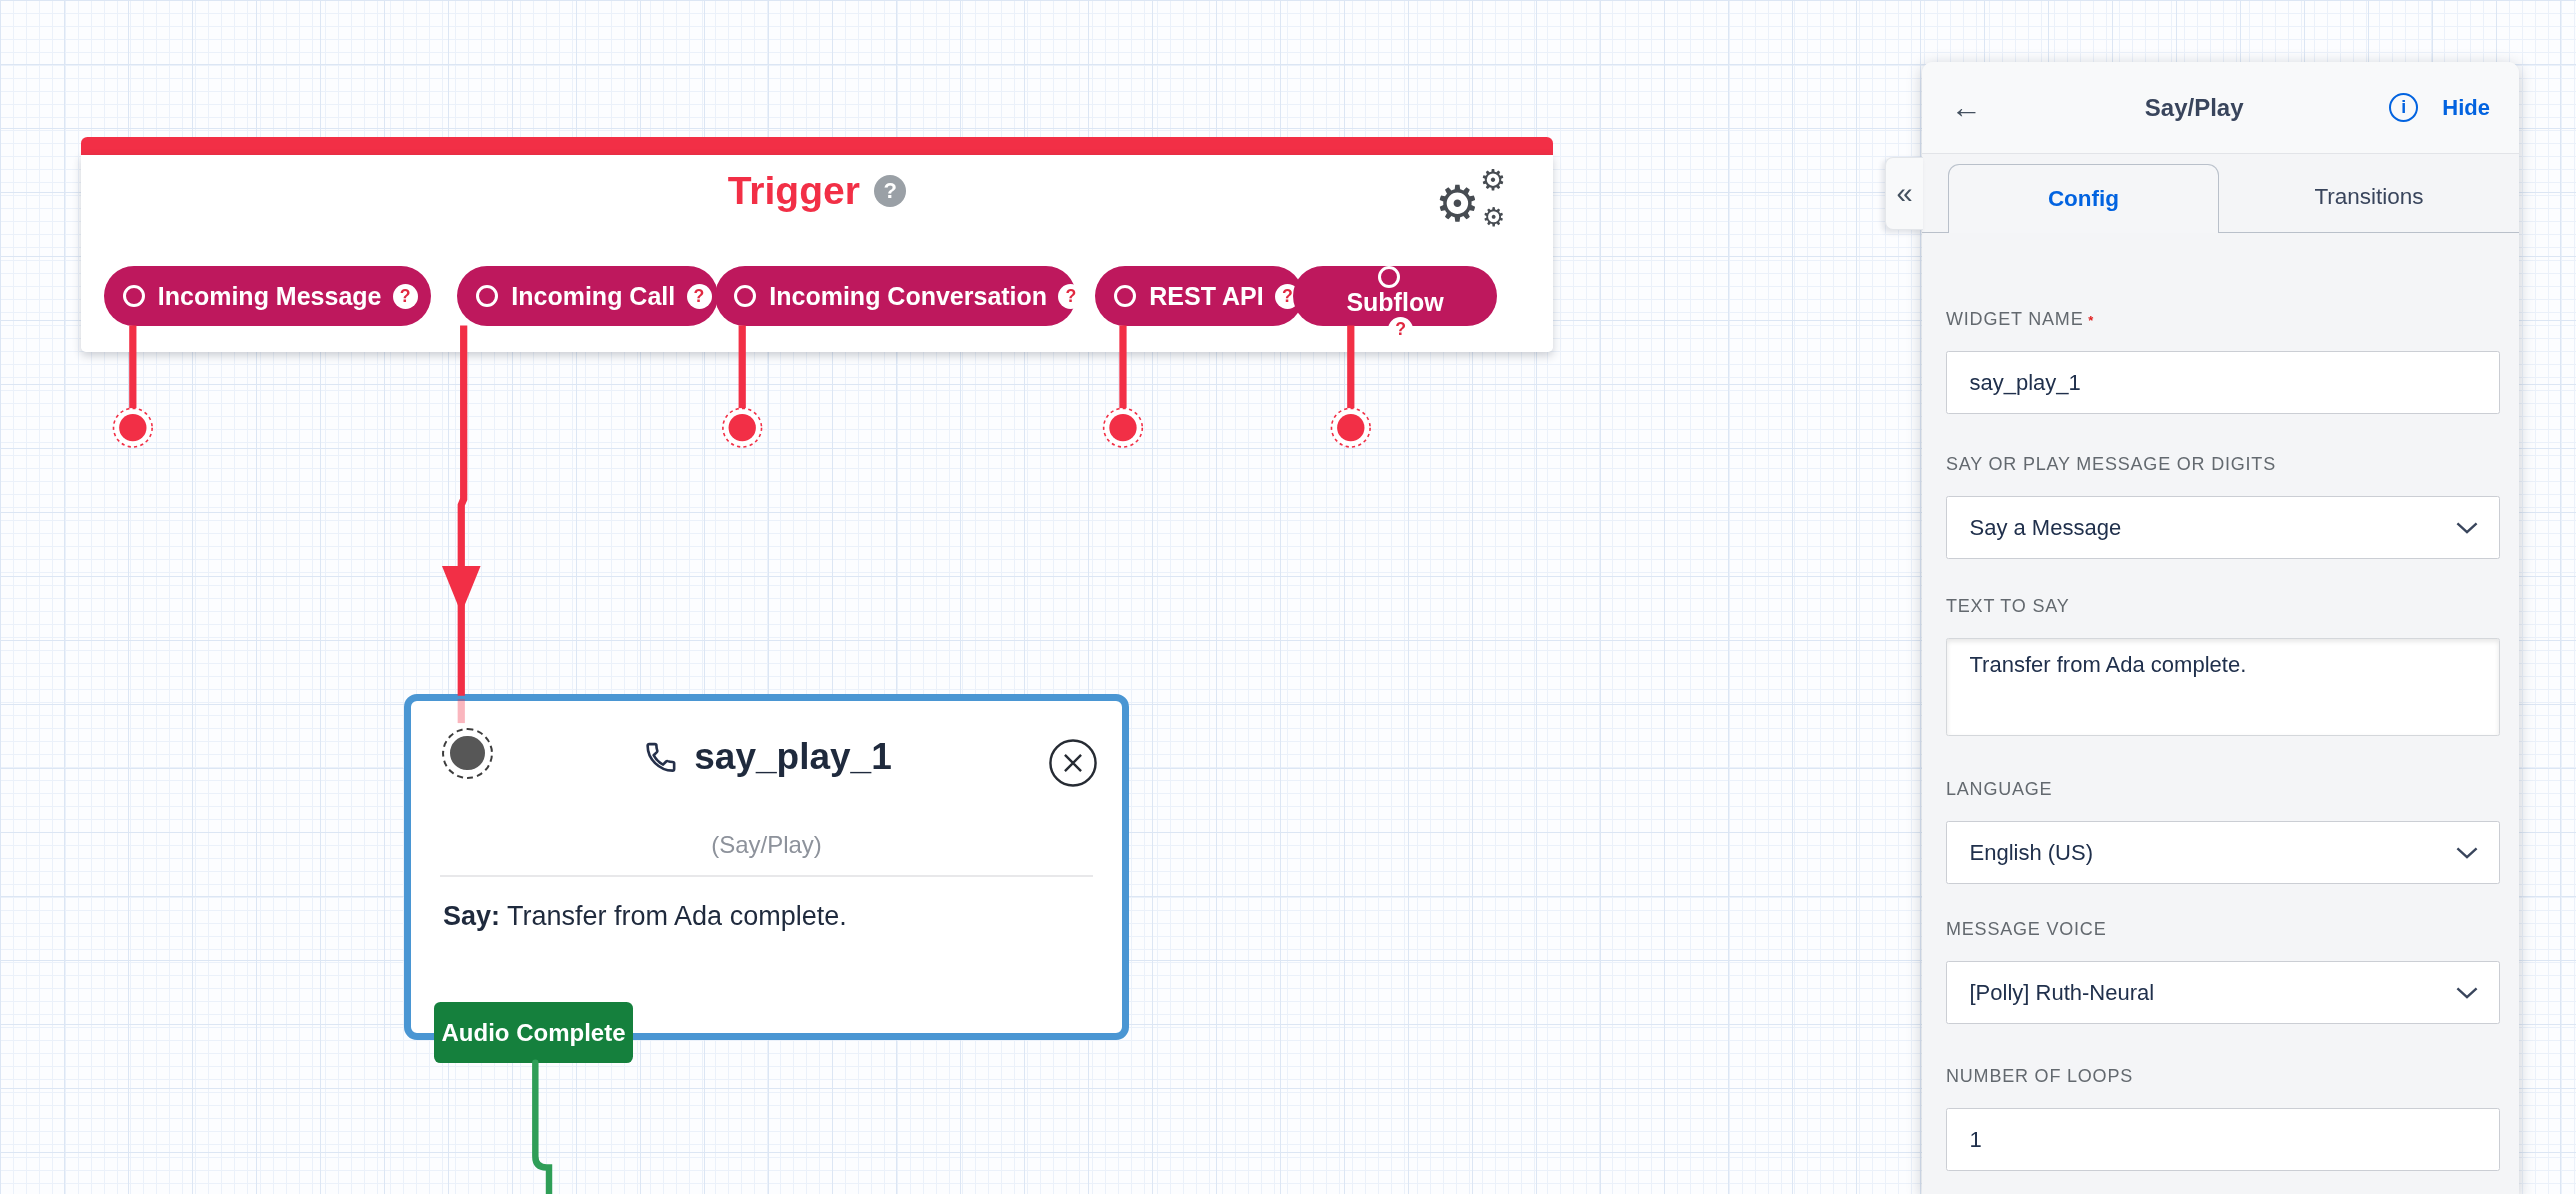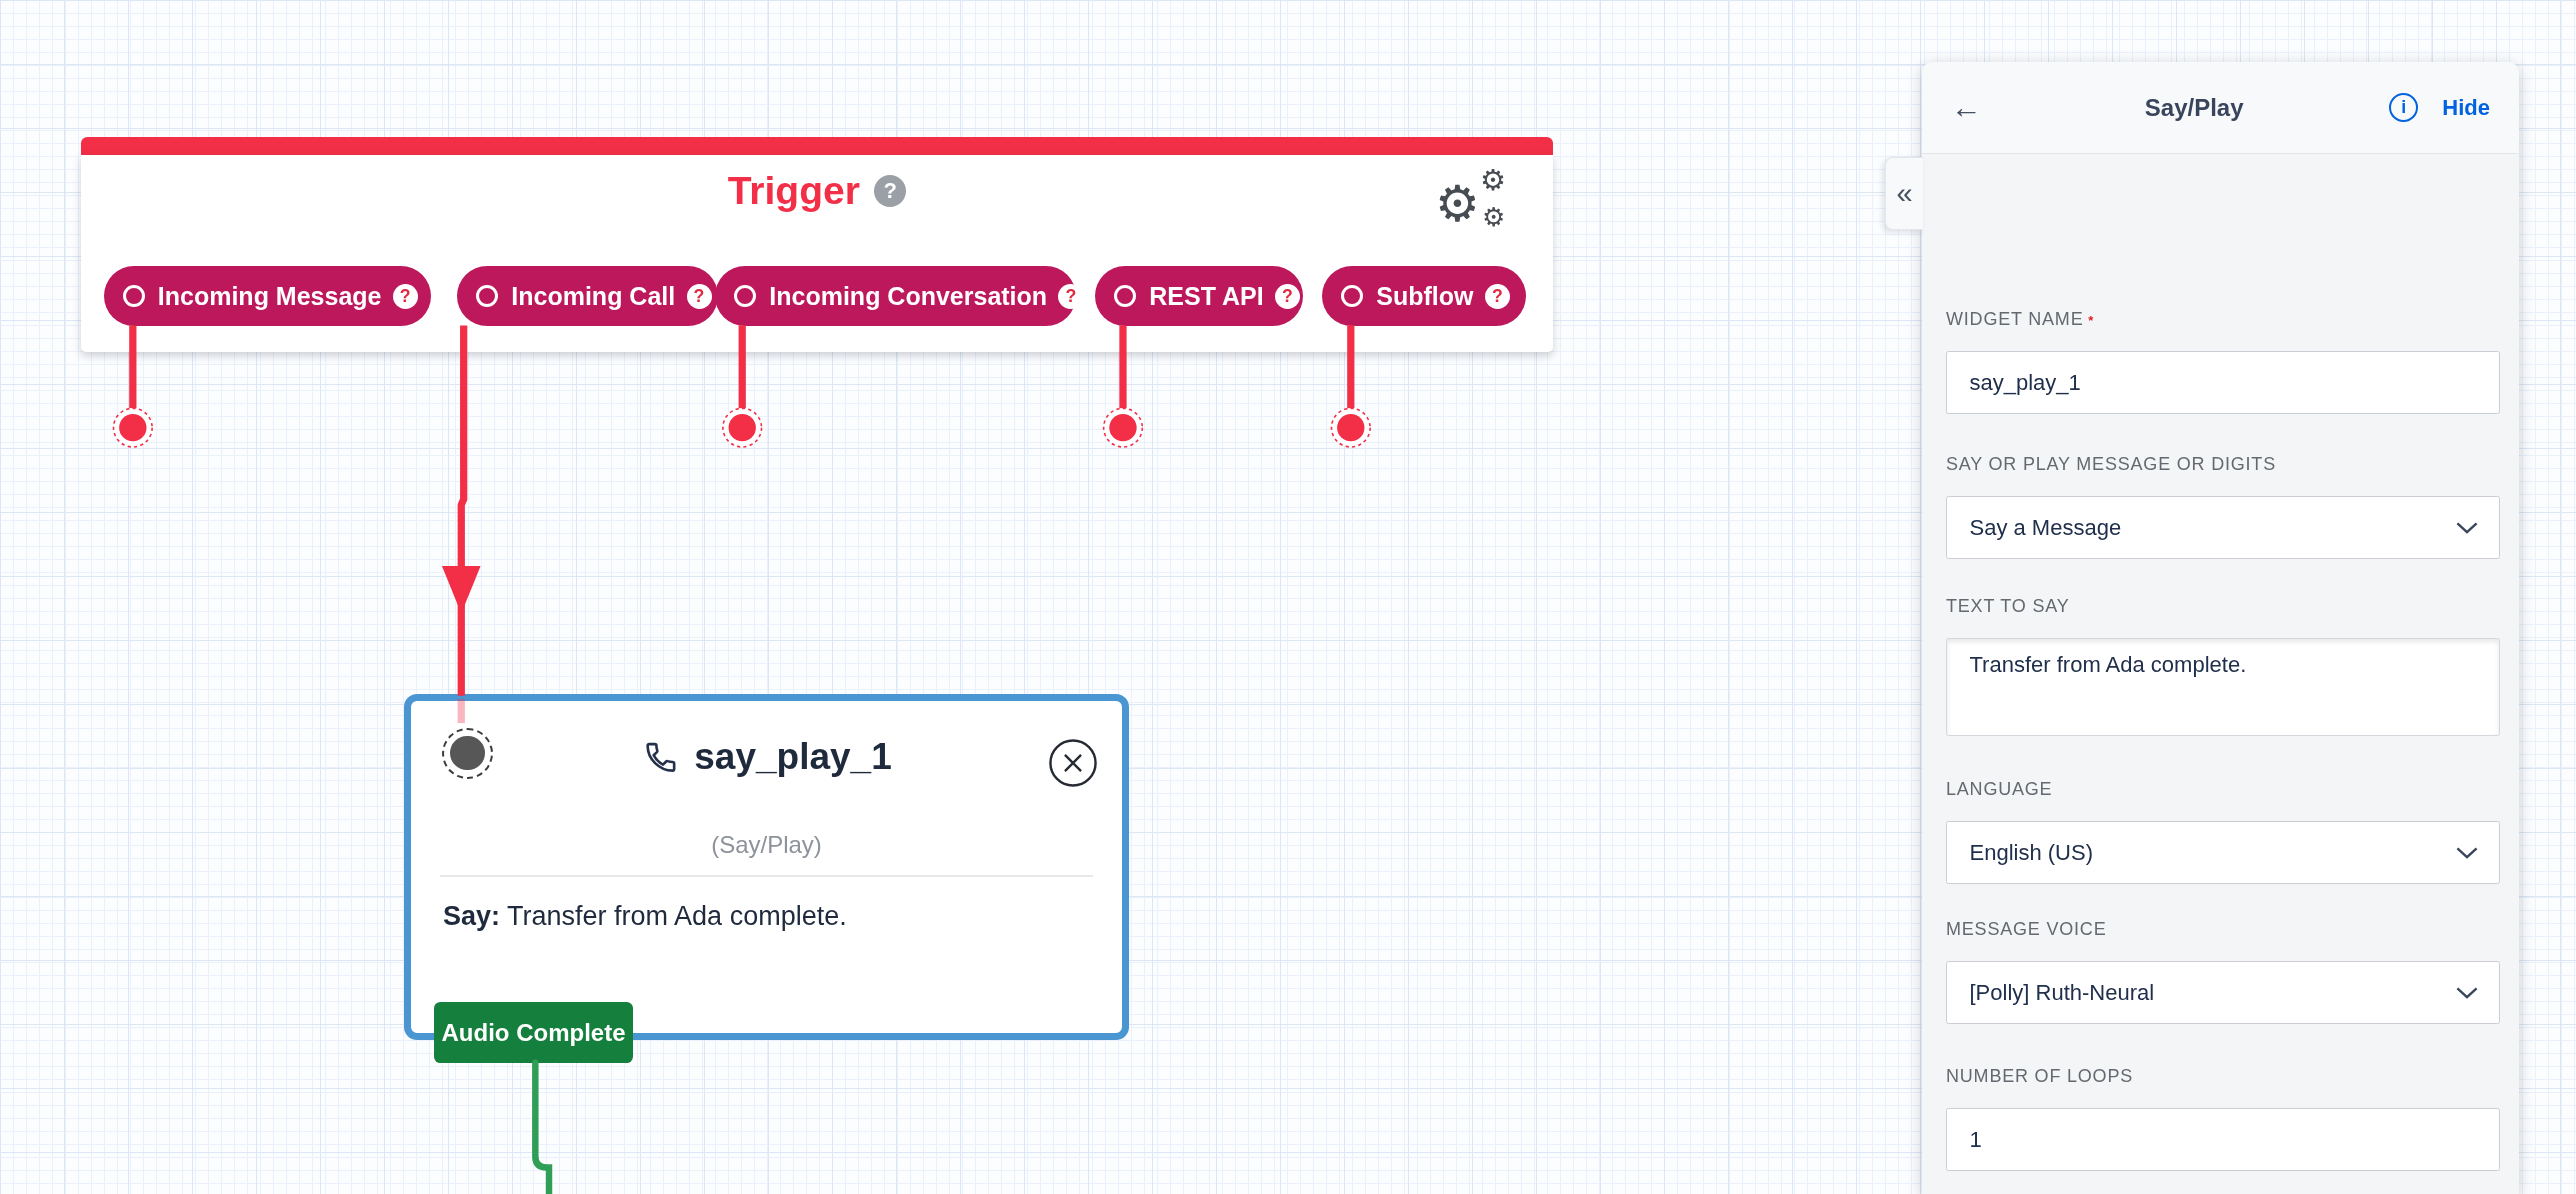--- a/index.html
+++ b/index.html
@@ -33,21 +33,21 @@
   .pill{position:absolute;top:129px;height:60px;border-radius:30px;background:#be185d;color:#fff;
     display:flex;align-items:center;padding:0 19.3px;box-sizing:border-box;}
   .pill-circle{width:22px;height:22px;border:3.2px solid #fff;border-radius:50%;flex:none;margin-right:13px;box-sizing:border-box;}
   .pill-label{font-size:25px;font-weight:bold;white-space:nowrap;}
   .pill-help{width:25px;height:25px;border-radius:50%;background:#fff;color:#e02840;font-size:17.7px;font-weight:bold;
     display:flex;align-items:center;justify-content:center;margin-left:11.3px;flex:none;}
   .pill1{left:22.5px;width:327px;}
   .pill2{left:376px;width:261px;text-align:right;}
   .pill3{left:634px;width:361px;}
   .pill4{left:1014px;width:208px;}
-  .pill5{left:1241px;width:204px;}
+  .pill5{left:1212px;width:204px;flex-direction:column;}
   
   .widget{position:absolute;left:404px;top:694px;width:725px;height:346px;box-sizing:border-box;z-index:3;
     background:#fff;border:7.2px solid #4a96d3;border-radius:13px;overflow:visible;}
   .widget-in-dot{position:absolute;left:31px;top:26.6px;width:47px;height:47px;border:2.4px dashed #3c3c3c;border-radius:50%;}
   .widget-in-dot i{position:absolute;inset:3.2px;background:#575757;border:3.2px solid #fff;border-radius:50%;}
   .widget-title-row{position:absolute;left:0;right:0;top:35px;display:flex;align-items:center;justify-content:center;gap:16px;}
   .widget-title{font-size:37px;font-weight:bold;color:#1f2a3d;}
   .widget-close{position:absolute;right:24px;top:37px;width:50px;height:50px;cursor:pointer;}
   .widget-subtitle{position:absolute;left:0;right:0;top:130px;text-align:center;font-size:24px;color:#8d929b;}
   .widget-divider{position:absolute;left:29px;right:29px;top:174px;height:1.6px;background:#e8e8ea;}
@@ -188,20 +188,24 @@
     <span>«</span>
   </div>
 
   <div class="panel-header">
     <span class="back-arrow">←</span>
     <span class="panel-title">Say/Play</span>
     <span class="info-icon">i</span>
     <span class="hide-link">Hide</span>
   </div>
 
+  <div class="panel-tabs">
+    <div class="tab-active">Config</div>
+    <div class="tab-inactive">Transitions</div>
+  </div>
 
   <div class="field f1">
     <span class="field-label">WIDGET NAME</span><span class="req">*</span>
     <input class="control" value="say_play_1" style="">
   </div>
 
   <div class="field f2">
     <span class="field-label">SAY OR PLAY MESSAGE OR DIGITS</span>
     <div class="control select">
       <span>Say a Message</span>

